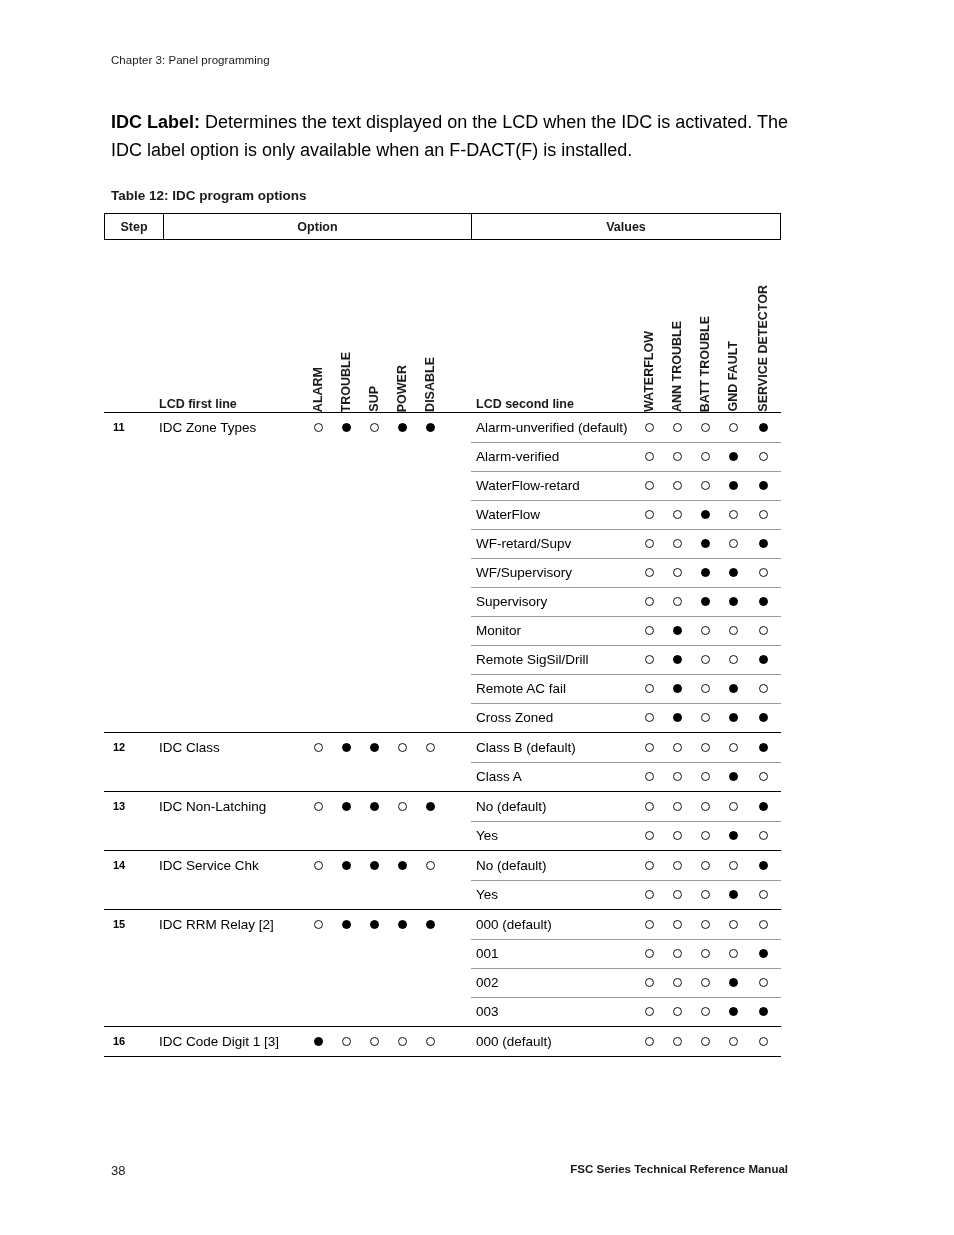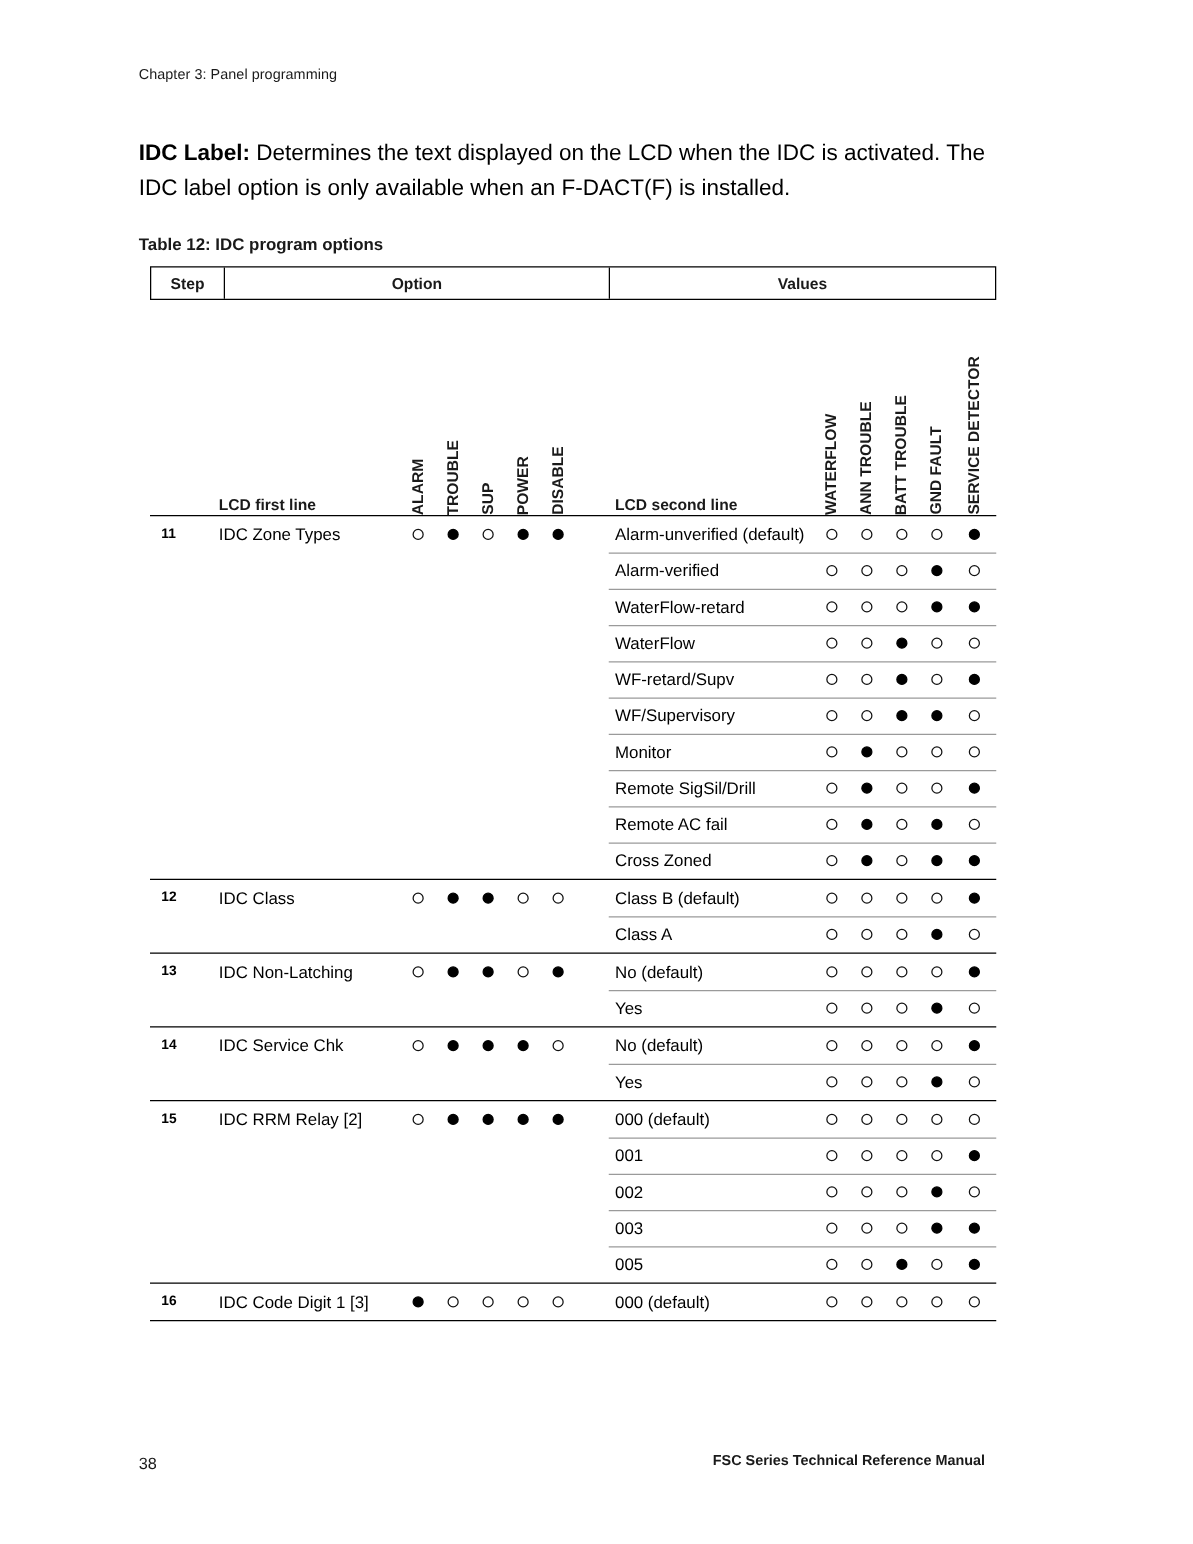--- a/index.html
+++ b/index.html
@@ -54,21 +54,21 @@
     left: 111px;
     top: 188px;
     font-size: 13.5px;
     font-weight: bold;
     color: #1a1a1a;
   }
 
   
   .tbl {
     position: absolute;
-    left: 120px;
+    left: 104px;
     top: 213px;
     width: 677px;
   }
 
   
   .band {
     display: flex;
     border: 1.4px solid #000;
     height: 27px;
     box-sizing: border-box;
@@ -296,20 +296,29 @@
             <div class="sep-line"></div>
             <div class="cell-second">WF/Supervisory</div>
             <span class="marker open" style="left: 540.5px;"></span>
             <span class="marker open" style="left: 568.5px;"></span>
             <span class="marker filled" style="left: 596.5px;"></span>
             <span class="marker filled" style="left: 624.5px;"></span>
             <span class="marker open" style="left: 654.5px;"></span>
           </div>
           <div class="subrow">
             <div class="sep-line"></div>
+            <div class="cell-second">Supervisory</div>
+            <span class="marker open" style="left: 540.5px;"></span>
+            <span class="marker open" style="left: 568.5px;"></span>
+            <span class="marker filled" style="left: 596.5px;"></span>
+            <span class="marker filled" style="left: 624.5px;"></span>
+            <span class="marker filled" style="left: 654.5px;"></span>
+          </div>
+          <div class="subrow">
+            <div class="sep-line"></div>
             <div class="cell-second">Monitor</div>
             <span class="marker open" style="left: 540.5px;"></span>
             <span class="marker filled" style="left: 568.5px;"></span>
             <span class="marker open" style="left: 596.5px;"></span>
             <span class="marker open" style="left: 624.5px;"></span>
             <span class="marker open" style="left: 654.5px;"></span>
           </div>
           <div class="subrow">
             <div class="sep-line"></div>
             <div class="cell-second">Remote SigSil/Drill</div>
@@ -452,29 +461,20 @@
           </div>
           <div class="subrow">
             <div class="sep-line"></div>
             <div class="cell-second">003</div>
             <span class="marker open" style="left: 540.5px;"></span>
             <span class="marker open" style="left: 568.5px;"></span>
             <span class="marker open" style="left: 596.5px;"></span>
             <span class="marker filled" style="left: 624.5px;"></span>
             <span class="marker filled" style="left: 654.5px;"></span>
           </div>
-          <div class="subrow">
-            <div class="sep-line"></div>
-            <div class="cell-second">005</div>
-            <span class="marker open" style="left: 540.5px;"></span>
-            <span class="marker open" style="left: 568.5px;"></span>
-            <span class="marker filled" style="left: 596.5px;"></span>
-            <span class="marker open" style="left: 624.5px;"></span>
-            <span class="marker filled" style="left: 654.5px;"></span>
-          </div>
         </div>
         <div class="steprow">
           <div class="subrow">
             <div class="cell-step">16</div>
             <div class="cell-first">IDC Code Digit 1 [3]</div>
             <span class="marker filled" style="left: 209.5px;"></span>
             <span class="marker open" style="left: 237.5px;"></span>
             <span class="marker open" style="left: 265.5px;"></span>
             <span class="marker open" style="left: 293.5px;"></span>
             <span class="marker open" style="left: 321.5px;"></span>

